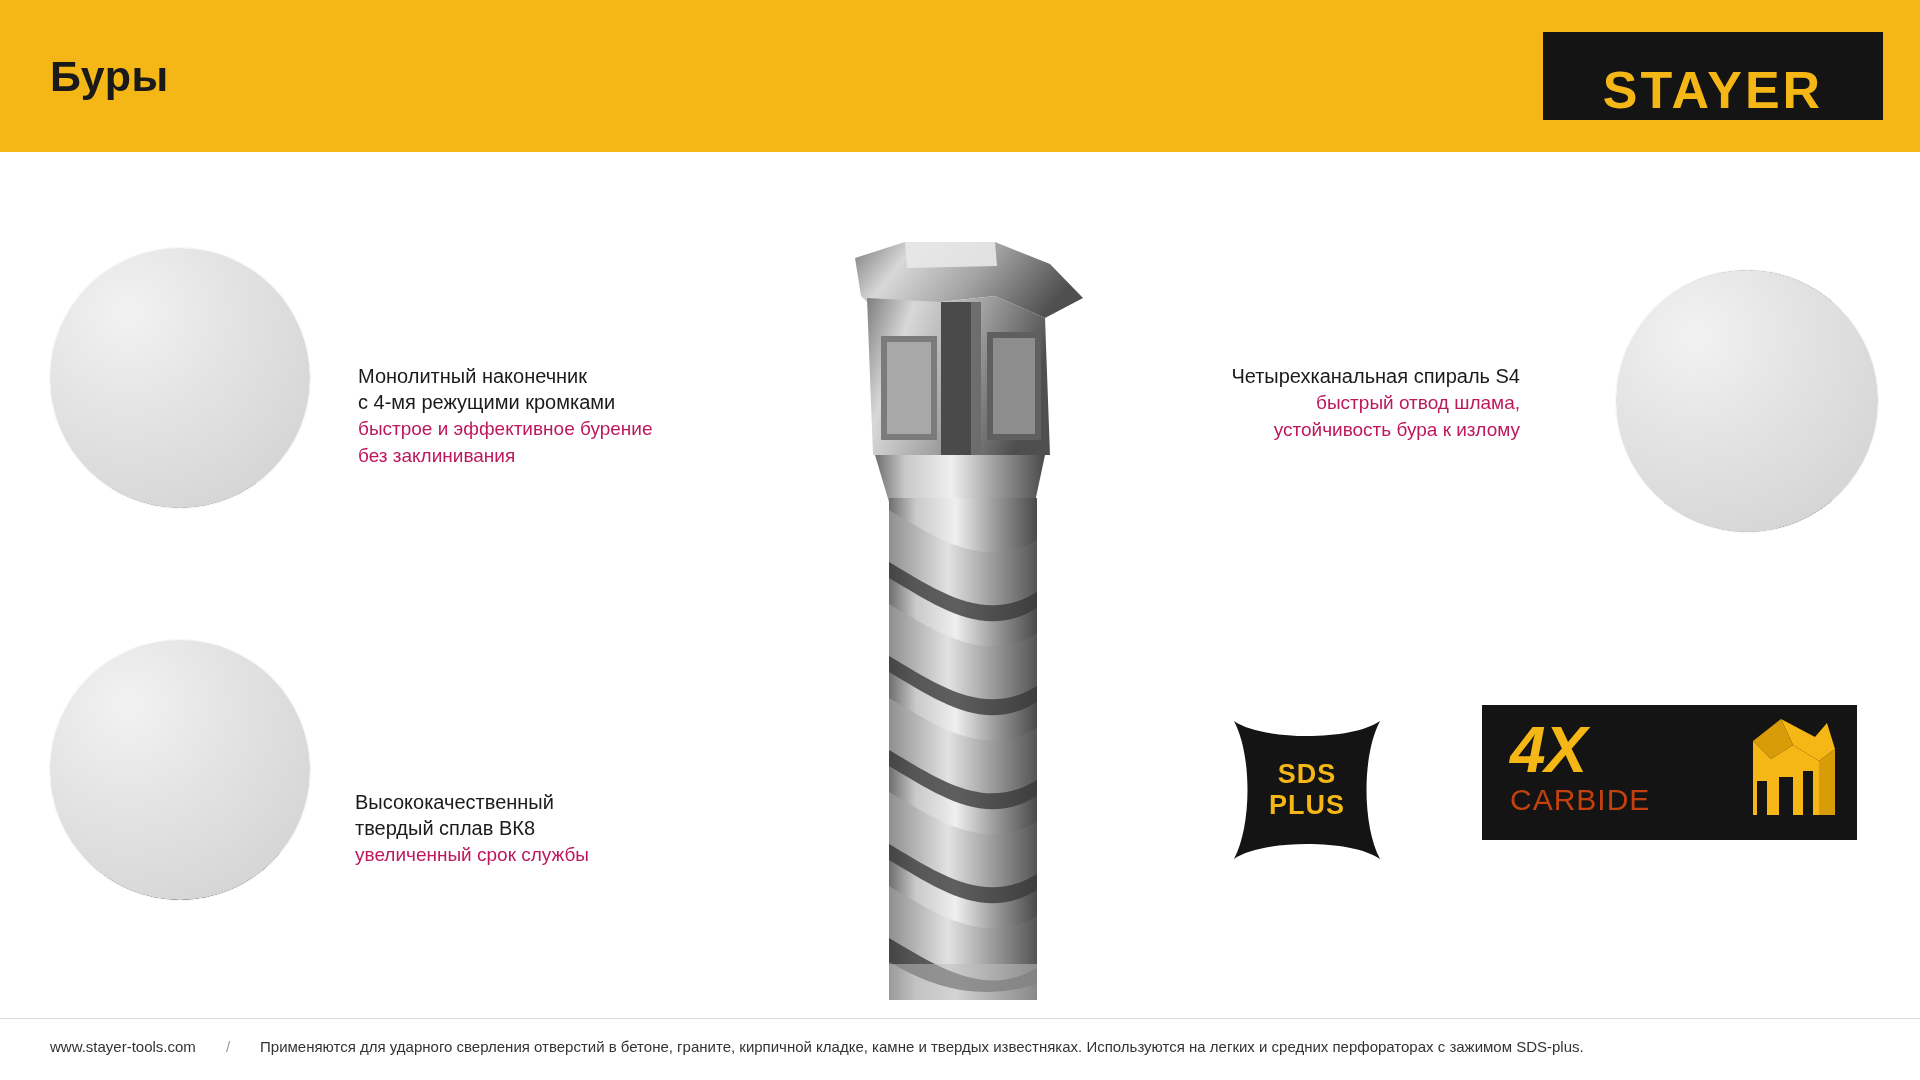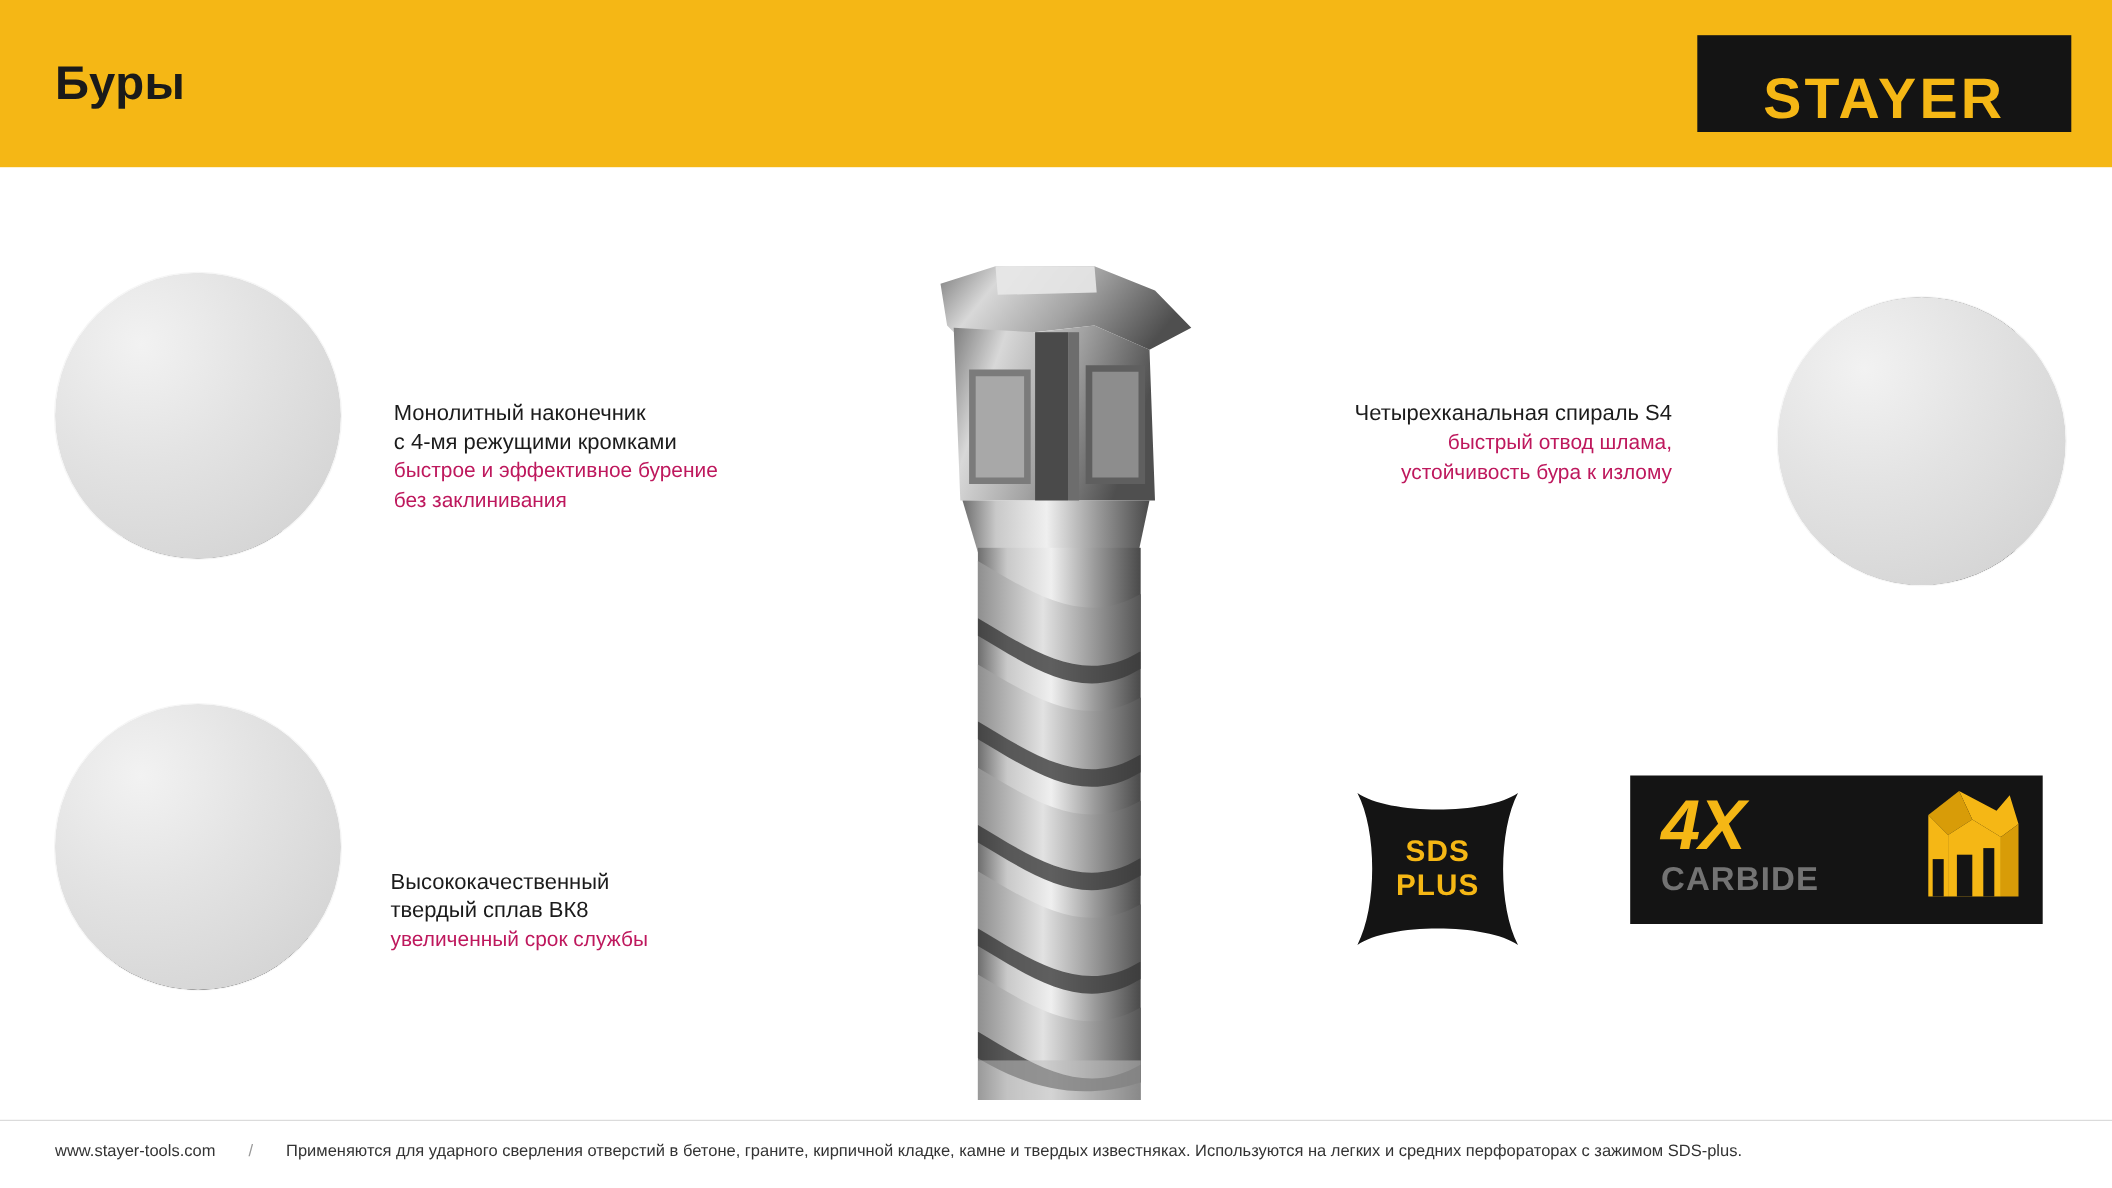--- a/index.html
+++ b/index.html
@@ -81,21 +81,21 @@
     position: absolute; left: 1482px; top: 705px; width: 375px; height: 135px;
     background: #141414;
   }
   .carbide-4x {
     position: absolute; left: 28px; top: 8px;
     color: #F5B715; font-size: 64px; font-weight: bold; font-style: italic;
     letter-spacing: -1px;
   }
   .carbide-word {
     position: absolute; left: 28px; top: 78px;
-    color: #737373; font-size: 30px; font-weight: bold; letter-spacing: 1px;
+    color: #c2410c; font-size: 30px; font-weight: normal; letter-spacing: 1px;
   }
   .carbide-icon { position: absolute; right: 14px; top: 10px; width: 120px; height: 115px; }
 
   
   .footer-rule {
     position: absolute; left: 0; top: 1018px; width: 1920px; height: 1px; background: #d8d8d8;
   }
   .footer {
     position: absolute; left: 50px; top: 1038px; width: 1830px;
     font-size: 15px; color: #333; display: flex; align-items: center; gap: 16px;

